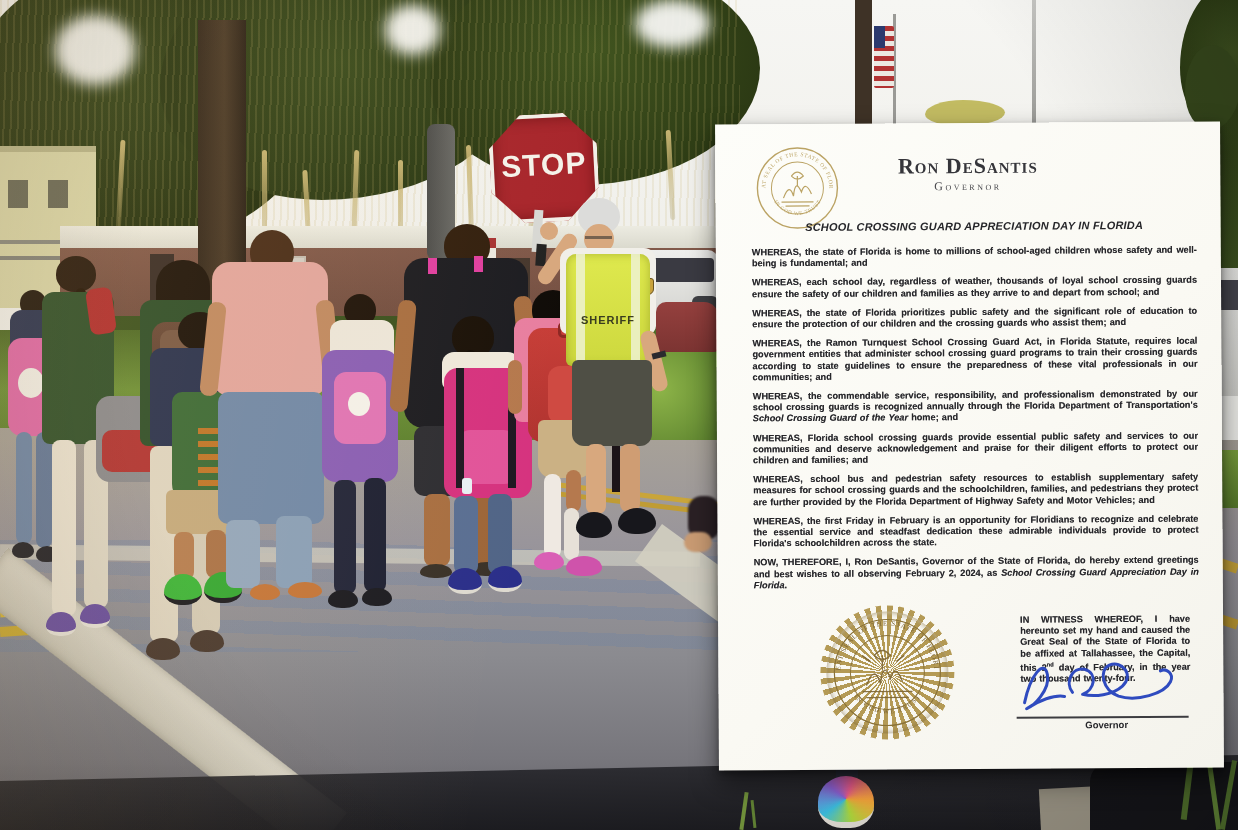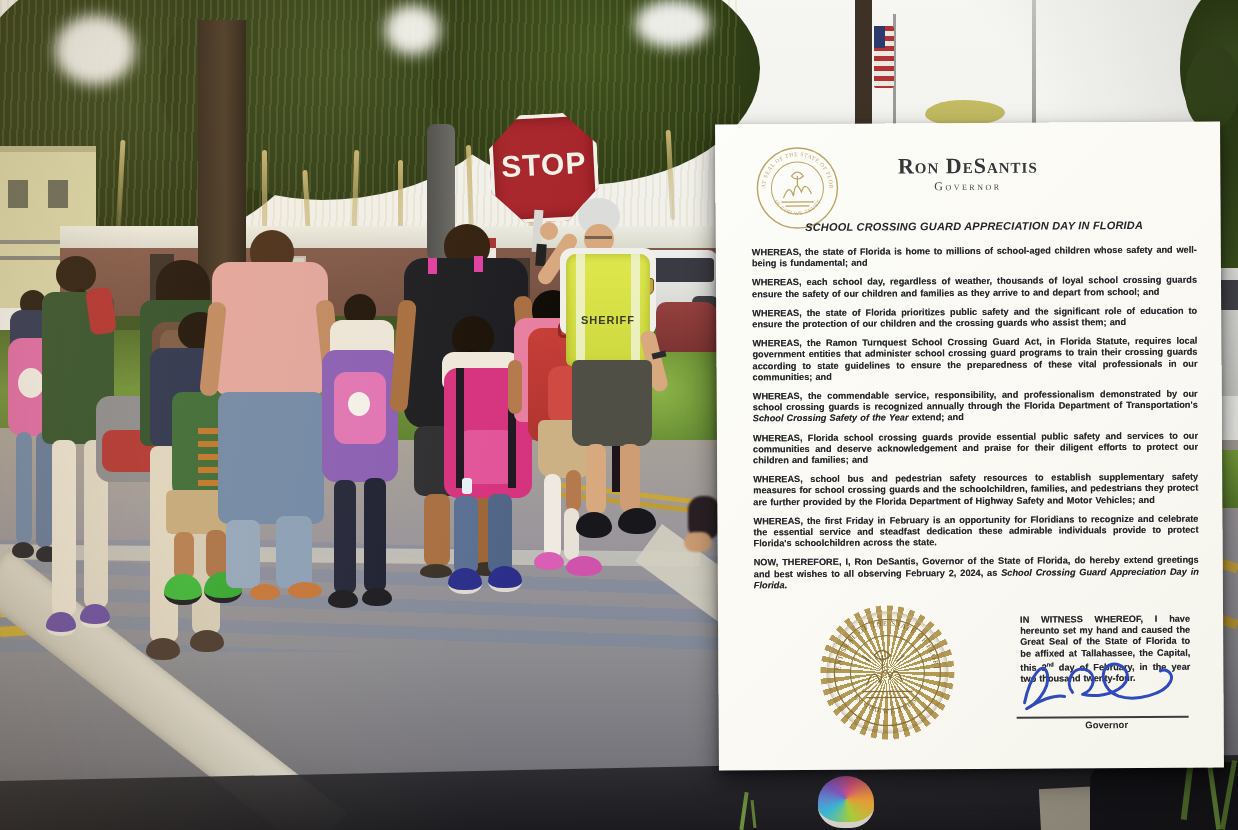--- a/index.html
+++ b/index.html
@@ -299,21 +299,21 @@
 
     <div class="abs lh-name">Ron DeSantis</div>
     <div class="abs lh-title">Governor</div>
     <div class="abs proc-title">SCHOOL CROSSING GUARD APPRECIATION DAY IN FLORIDA</div>
 
     <div class="abs bodytext">
       <p><span>WHEREAS, the state of Florida is home to millions of school-aged children whose safety and well-being is fundamental; and</span><em></em><span></span></p>
       <p><span>WHEREAS, each school day, regardless of weather, thousands of loyal school crossing guards ensure the safety of our children and families as they arrive to and depart from school; and</span><em></em><span></span></p>
       <p><span>WHEREAS, the state of Florida prioritizes public safety and the significant role of education to ensure the protection of our children and the crossing guards who assist them; and</span><em></em><span></span></p>
       <p><span>WHEREAS, the Ramon Turnquest School Crossing Guard Act, in Florida Statute, requires local government entities that administer school crossing guard programs to train their crossing guards according to state guidelines to ensure the preparedness of these vital professionals in our communities; and</span><em></em><span></span></p>
-      <p><span>WHEREAS, the commendable service, responsibility, and professionalism demonstrated by our school crossing guards is recognized annually through the Florida Department of Transportation's </span><em>School Crossing Safety of the Year</em><span> extend; and</span></p>
+      <p><span>WHEREAS, the commendable service, responsibility, and professionalism demonstrated by our school crossing guards is recognized annually through the Florida Department of Transportation's </span><em>School Crossing Guard of the Year</em><span> home; and</span></p>
       <p><span>WHEREAS, Florida school crossing guards provide essential public safety and services to our communities and deserve acknowledgement and praise for their diligent efforts to protect our children and families; and</span><em></em><span></span></p>
       <p><span>WHEREAS, school bus and pedestrian safety resources to establish supplementary safety measures for school crossing guards and the schoolchildren, families, and pedestrians they protect are further provided by the Florida Department of Highway Safety and Motor Vehicles; and</span><em></em><span></span></p>
       <p><span>WHEREAS, the first Friday in February is an opportunity for Floridians to recognize and celebrate the essential service and steadfast dedication these admirable individuals provide to protect Florida's schoolchildren across the state.</span><em></em><span></span></p>
       <p><span>NOW, THEREFORE, I, Ron DeSantis, Governor of the State of Florida, do hereby extend greetings and best wishes to all observing February 2, 2024, as </span><em>School Crossing Guard Appreciation Day in Florida</em><span>.</span></p>
     </div>
 
     <div class="abs witness">
       <span>IN WITNESS WHEREOF, I have hereunto set my hand and caused the Great Seal of the State of Florida to be affixed at Tallahassee, the Capital, this 2</span><sup>nd</sup><span> day of February, in the year two thousand twenty-four.</span>
     </div>
 

